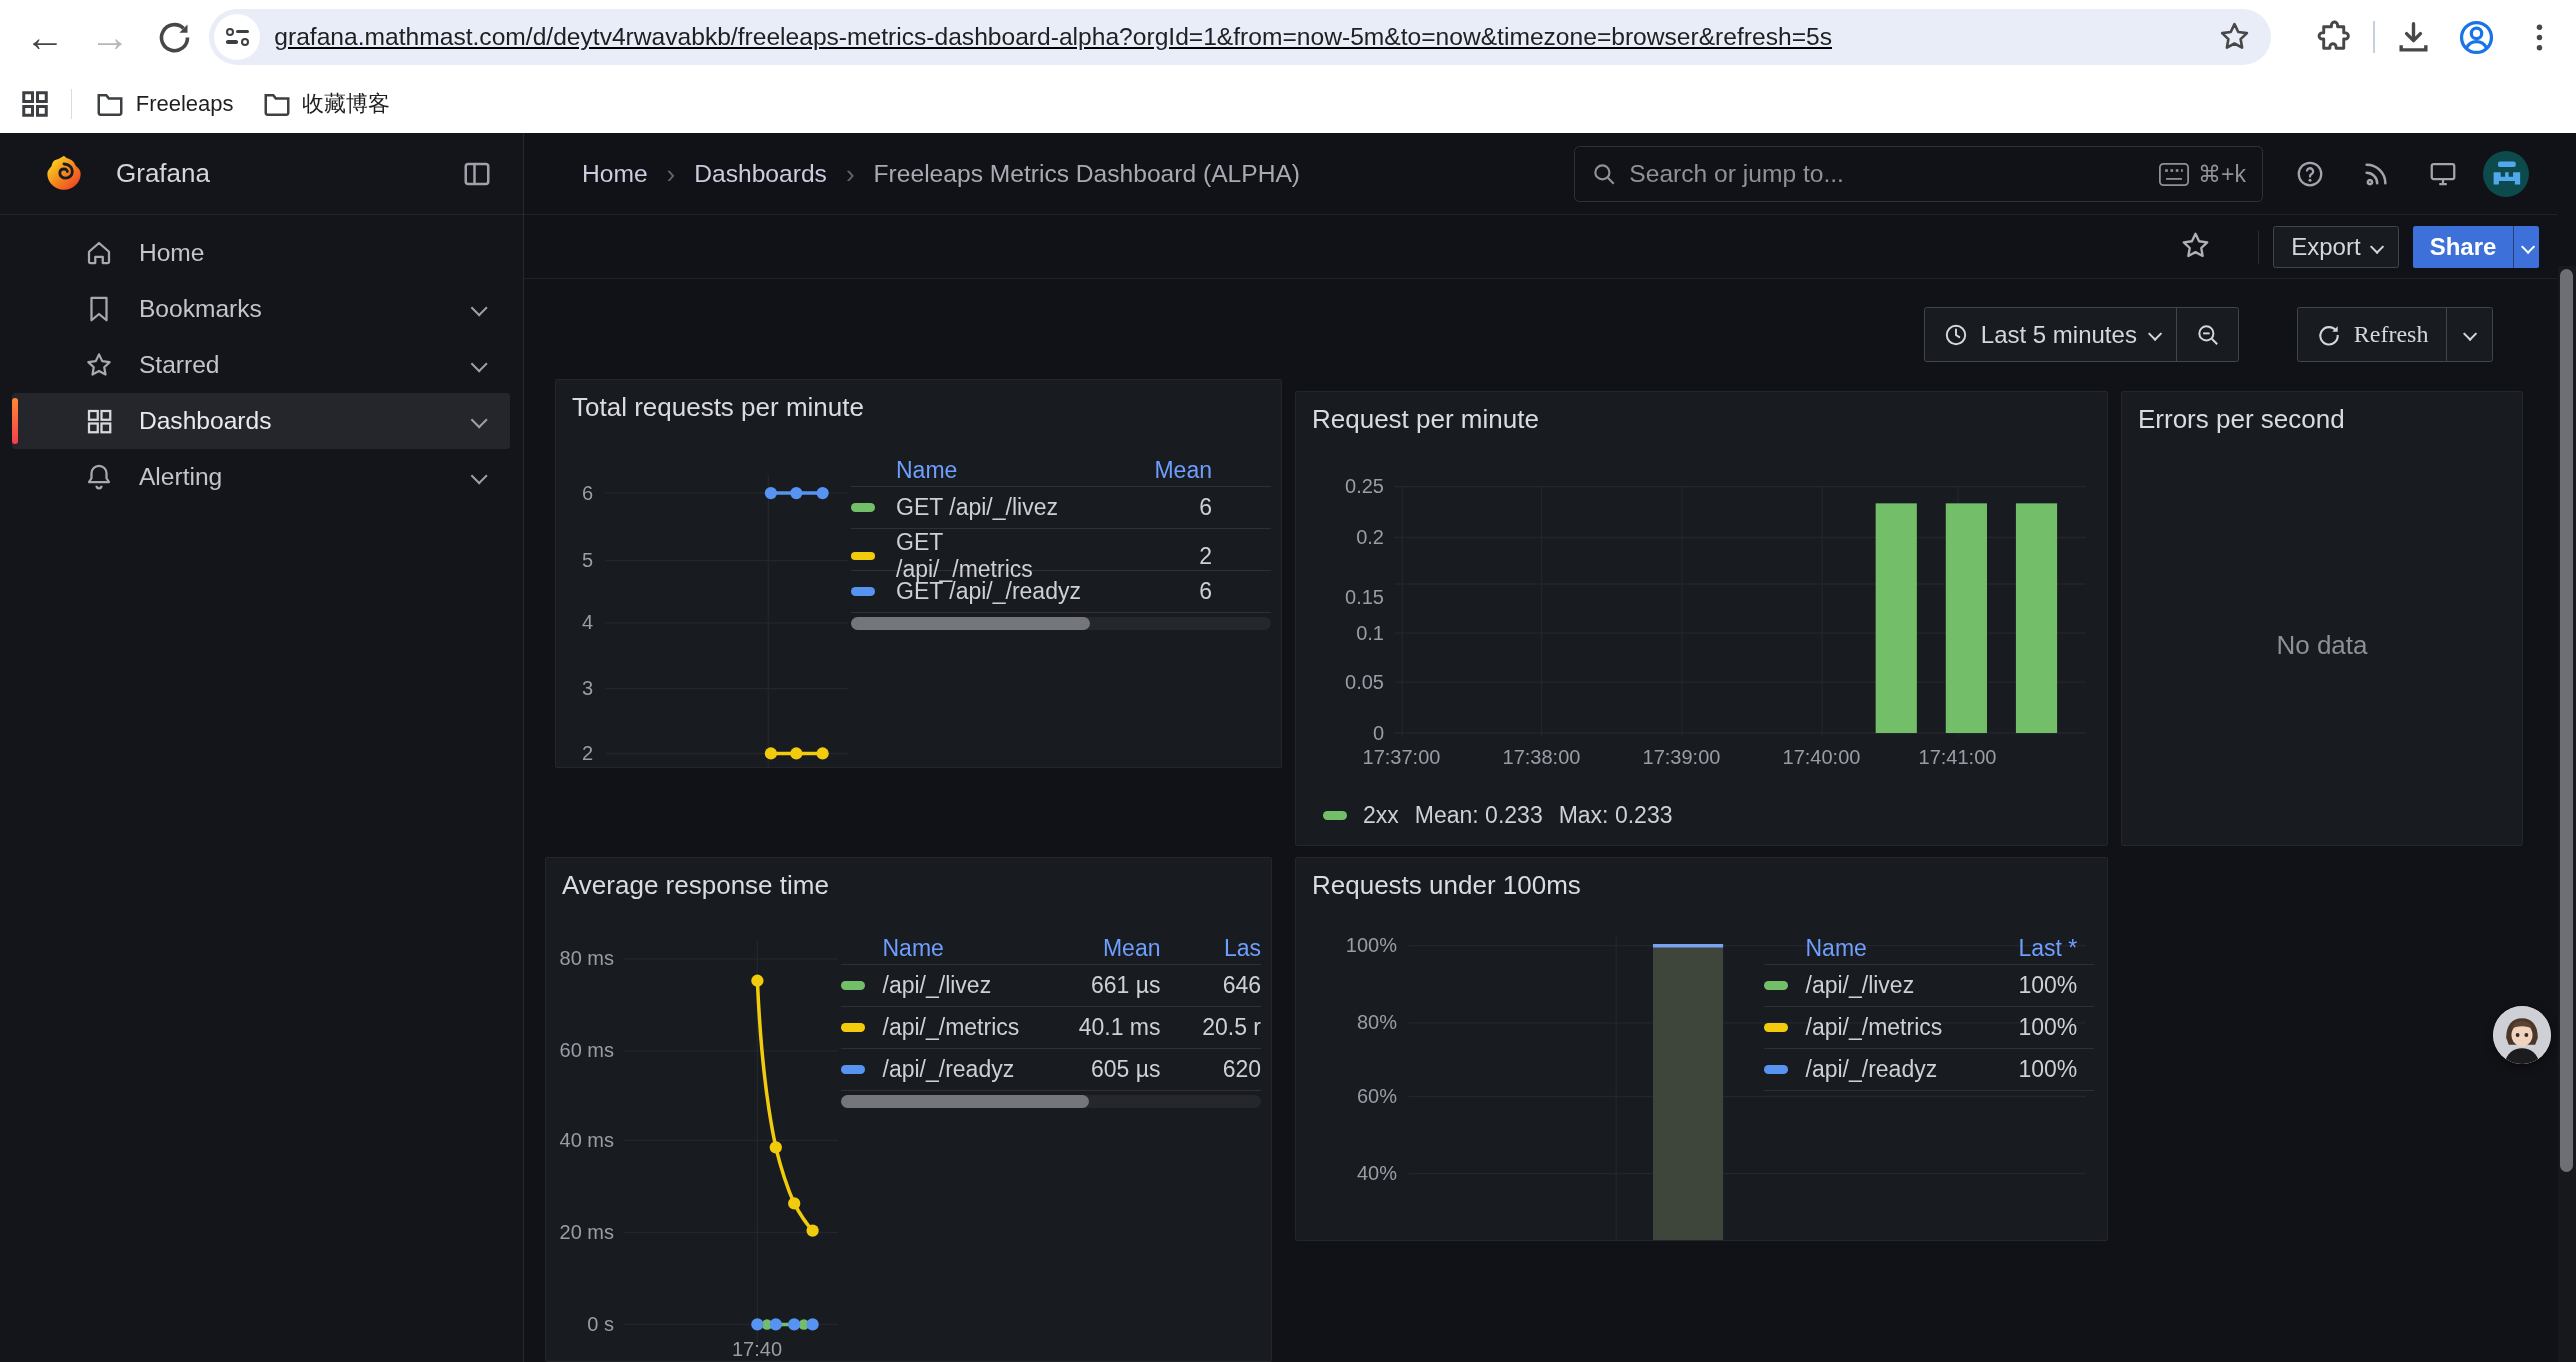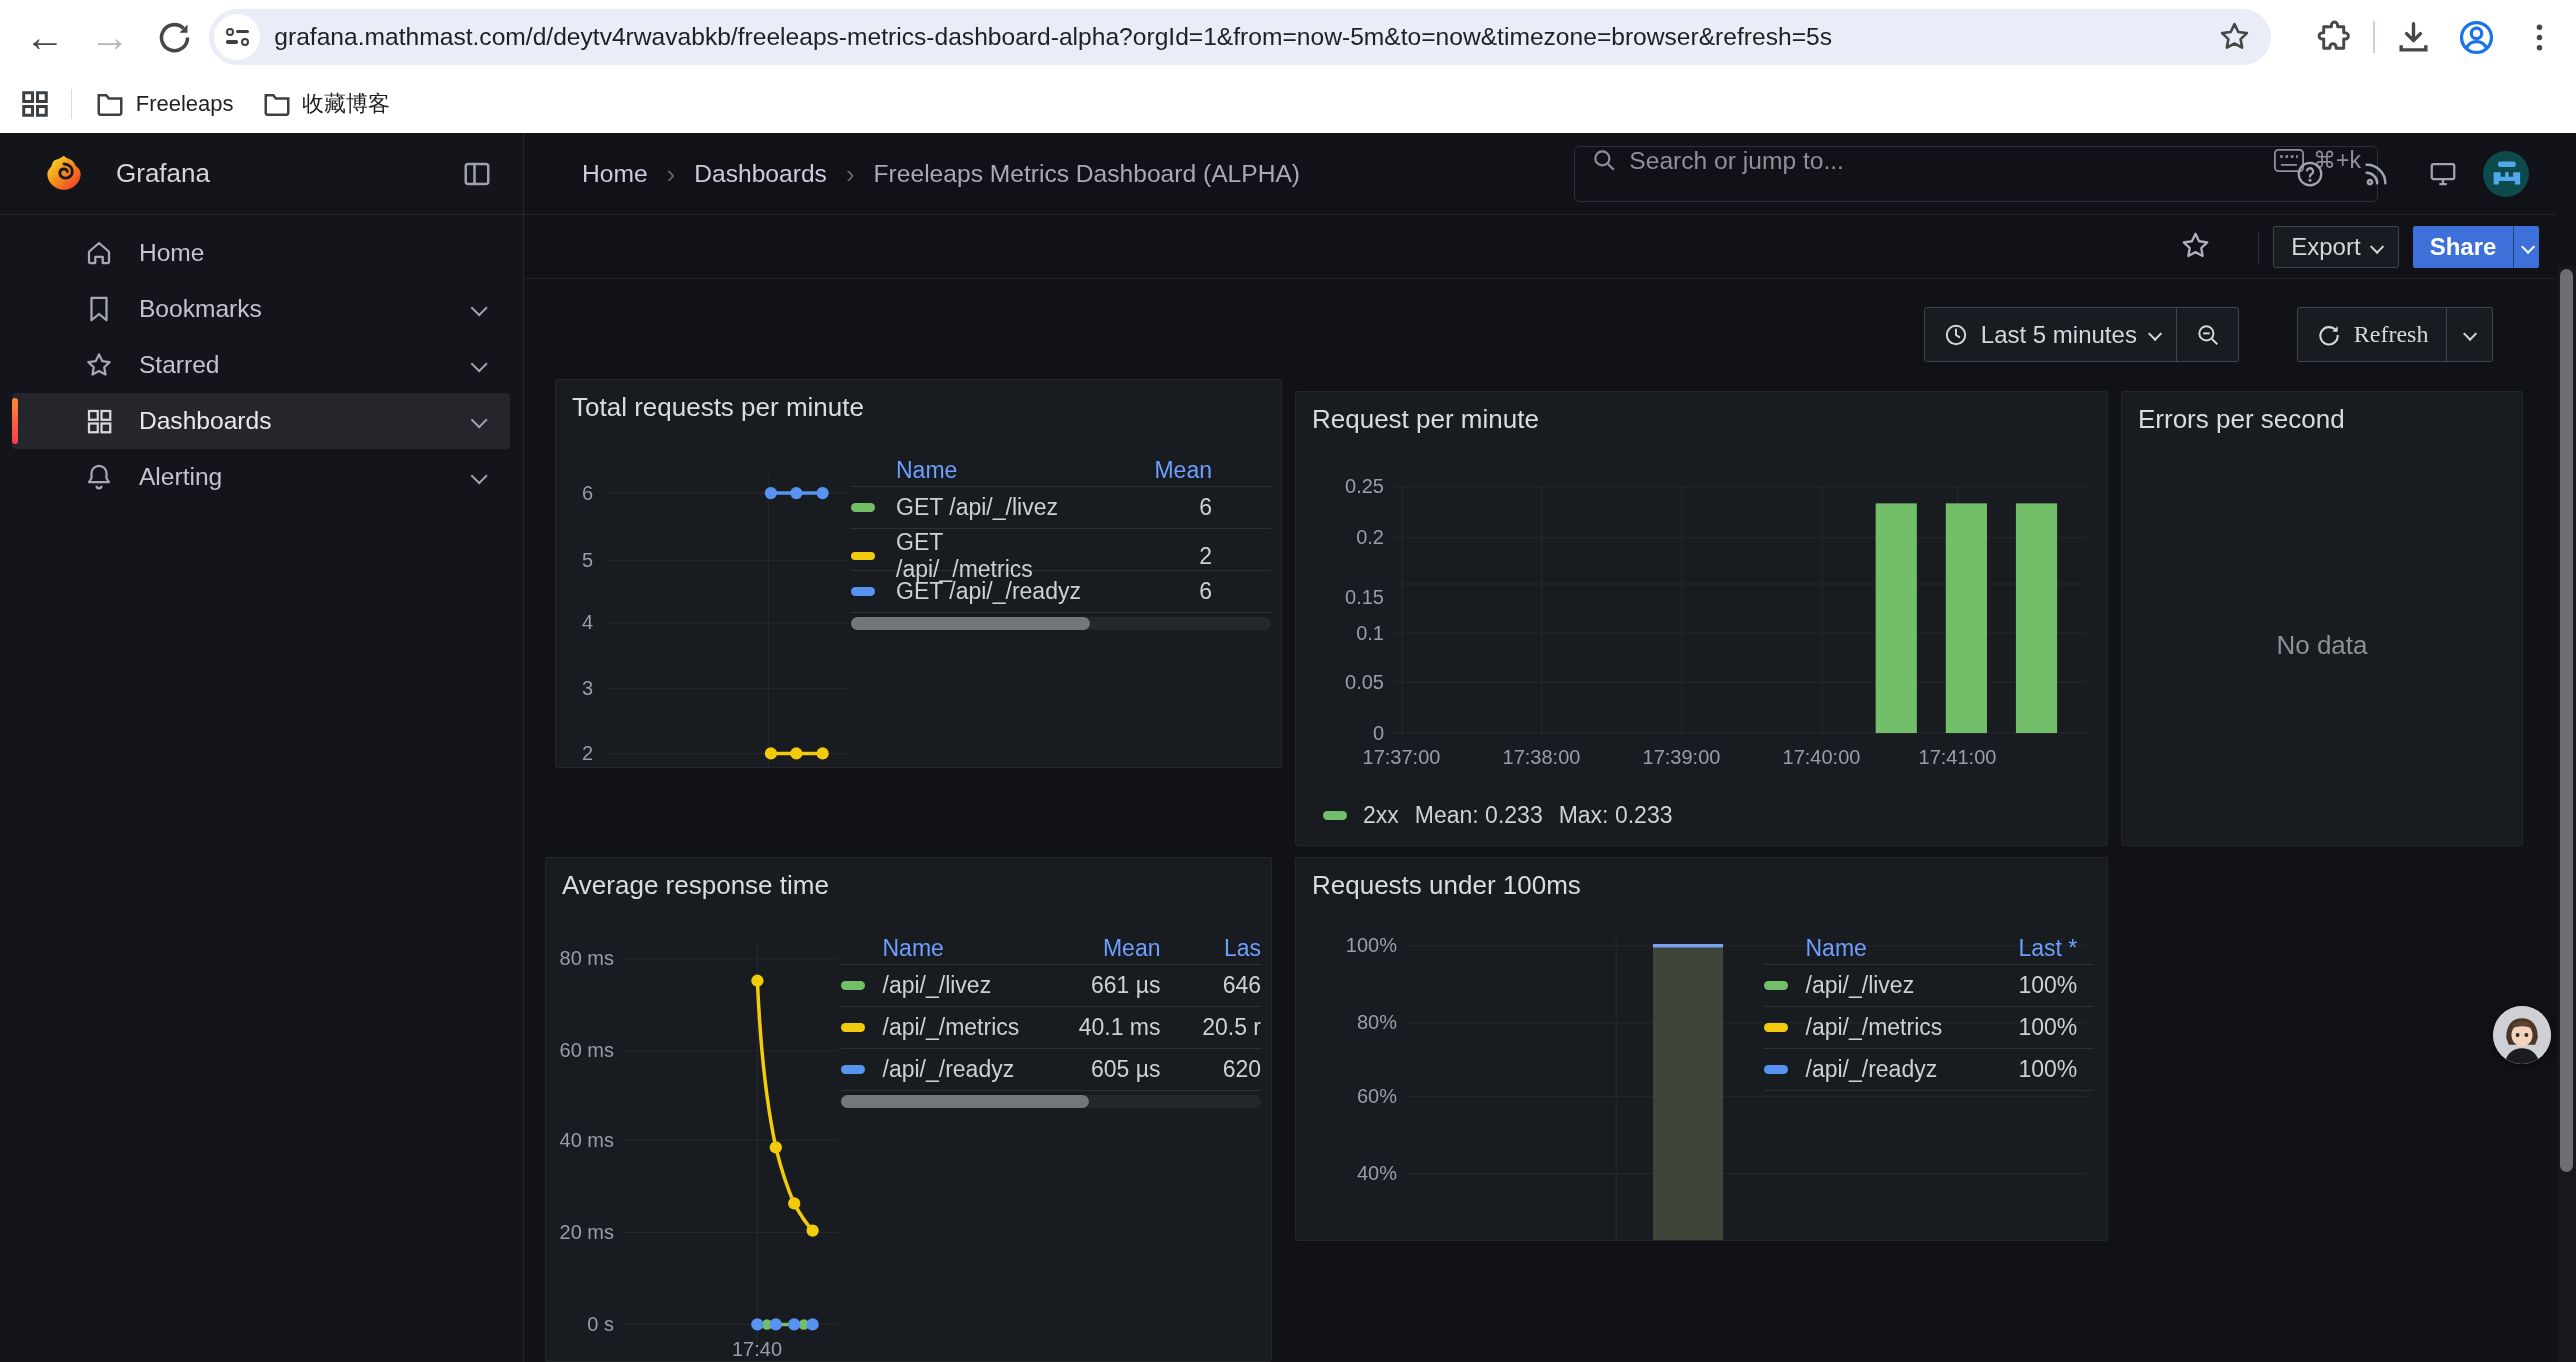--- a/index.html
+++ b/index.html
@@ -5,21 +5,21 @@
   * { margin:0; padding:0; box-sizing:border-box; }
   html,body { width:2576px; height:1363px; overflow:hidden; background:#111217;
     font-family:"Liberation Sans","DejaVu Sans",sans-serif; }
 
   
   #browser { position:absolute; left:0; top:0; width:2576px; height:133px; background:#fff; }
   #btoolbar { position:absolute; left:0; top:0; width:2576px; height:74px; display:flex; align-items:center; }
   .nav-glyph { font-size:40px; color:#474747; width:65px; text-align:center; cursor:pointer; }
   .nav-glyph.disabled { color:#b3b6bb; }
   #omnibox { position:absolute; left:209px; top:8.8px; width:2062px; height:56px; border-radius:28px;
-    background:#E9EDF8; display:flex; align-items:center; }
+    background:#E9EDF8; display:flex; align-items:center;text-decoration:underline; }
   #site-chip { width:46px; height:46px; border-radius:50%; background:#fff; margin-left:5.3px;
     display:flex; align-items:center; justify-content:center; flex:none; }
   .tune-ico { width:23px; height:17.5px; position:relative; }
   .tune-ico i { position:absolute; height:3.5px; background:#3c4043; border-radius:1.8px; }
   .tune-ico i:nth-child(1){ left:10.5px; right:0; top:1.8px; }
   .tune-ico i:nth-child(2){ left:0; right:10.5px; top:12.3px; }
   .tune-ico b { position:absolute; width:8px; height:8px; border:2.6px solid #3c4043; border-radius:50%; background:#fff; }
   .tune-ico b:nth-child(3){ left:0; top:0; }
   .tune-ico b:nth-child(4){ right:0; top:9.6px; }
   #url-input { flex:1; border:none; outline:none; background:transparent; font-size:24.6px; color:#202124;
@@ -57,22 +57,22 @@
 
   
   #main { position:absolute; left:524px; top:0; width:2033px; height:1229px; overflow:hidden; }
   #page-nav { position:absolute; left:0; top:0; width:2033px; height:82px;
     border-bottom:0.9px solid rgba(204,204,220,0.09); }
   #breadcrumb { position:absolute; left:58px; top:0; height:82px; display:flex; align-items:center; gap:19px;
     font-size:24.6px; }
   .crumb { color:#CCCCDE; cursor:pointer; }
   .crumb.current { color:#A8AAB3; cursor:default; }
   .crumb-sep { color:#62646B; font-size:26px; }
-  #searchbox { position:absolute; left:1050px; top:13px; width:804px; height:56px; background:#111217;
-    border:0.9px solid #2F3138; border-radius:5.3px; display:flex; align-items:flex-start; }
+  #searchbox { position:absolute; left:1050px; top:13px; width:689px; height:56px; background:#111217;
+    border:0.9px solid #2F3138; border-radius:5.3px; display:flex; align-items:center; }
   #searchbox input { flex:1; background:transparent; border:none; outline:none; color:#9DA0A8;
     font-size:24.6px; margin-left:12.3px; font-family:inherit; }
   #searchbox input::placeholder { color:#8E9197; opacity:1; }
   .kbd-hint { display:flex; align-items:center; gap:8.8px; margin-right:16px; color:#8E9197; font-size:23px; }
   .nav-ico-btn { position:absolute; top:0; height:82px; width:53px; display:flex; align-items:center;
     justify-content:center; color:#A2A5AD; cursor:pointer; }
   #nav-avatar { position:absolute; left:1959px; top:17.5px; width:46px; height:46px; border-radius:50%;
     background:#0C4A4B; overflow:hidden; cursor:pointer; }
 
   

